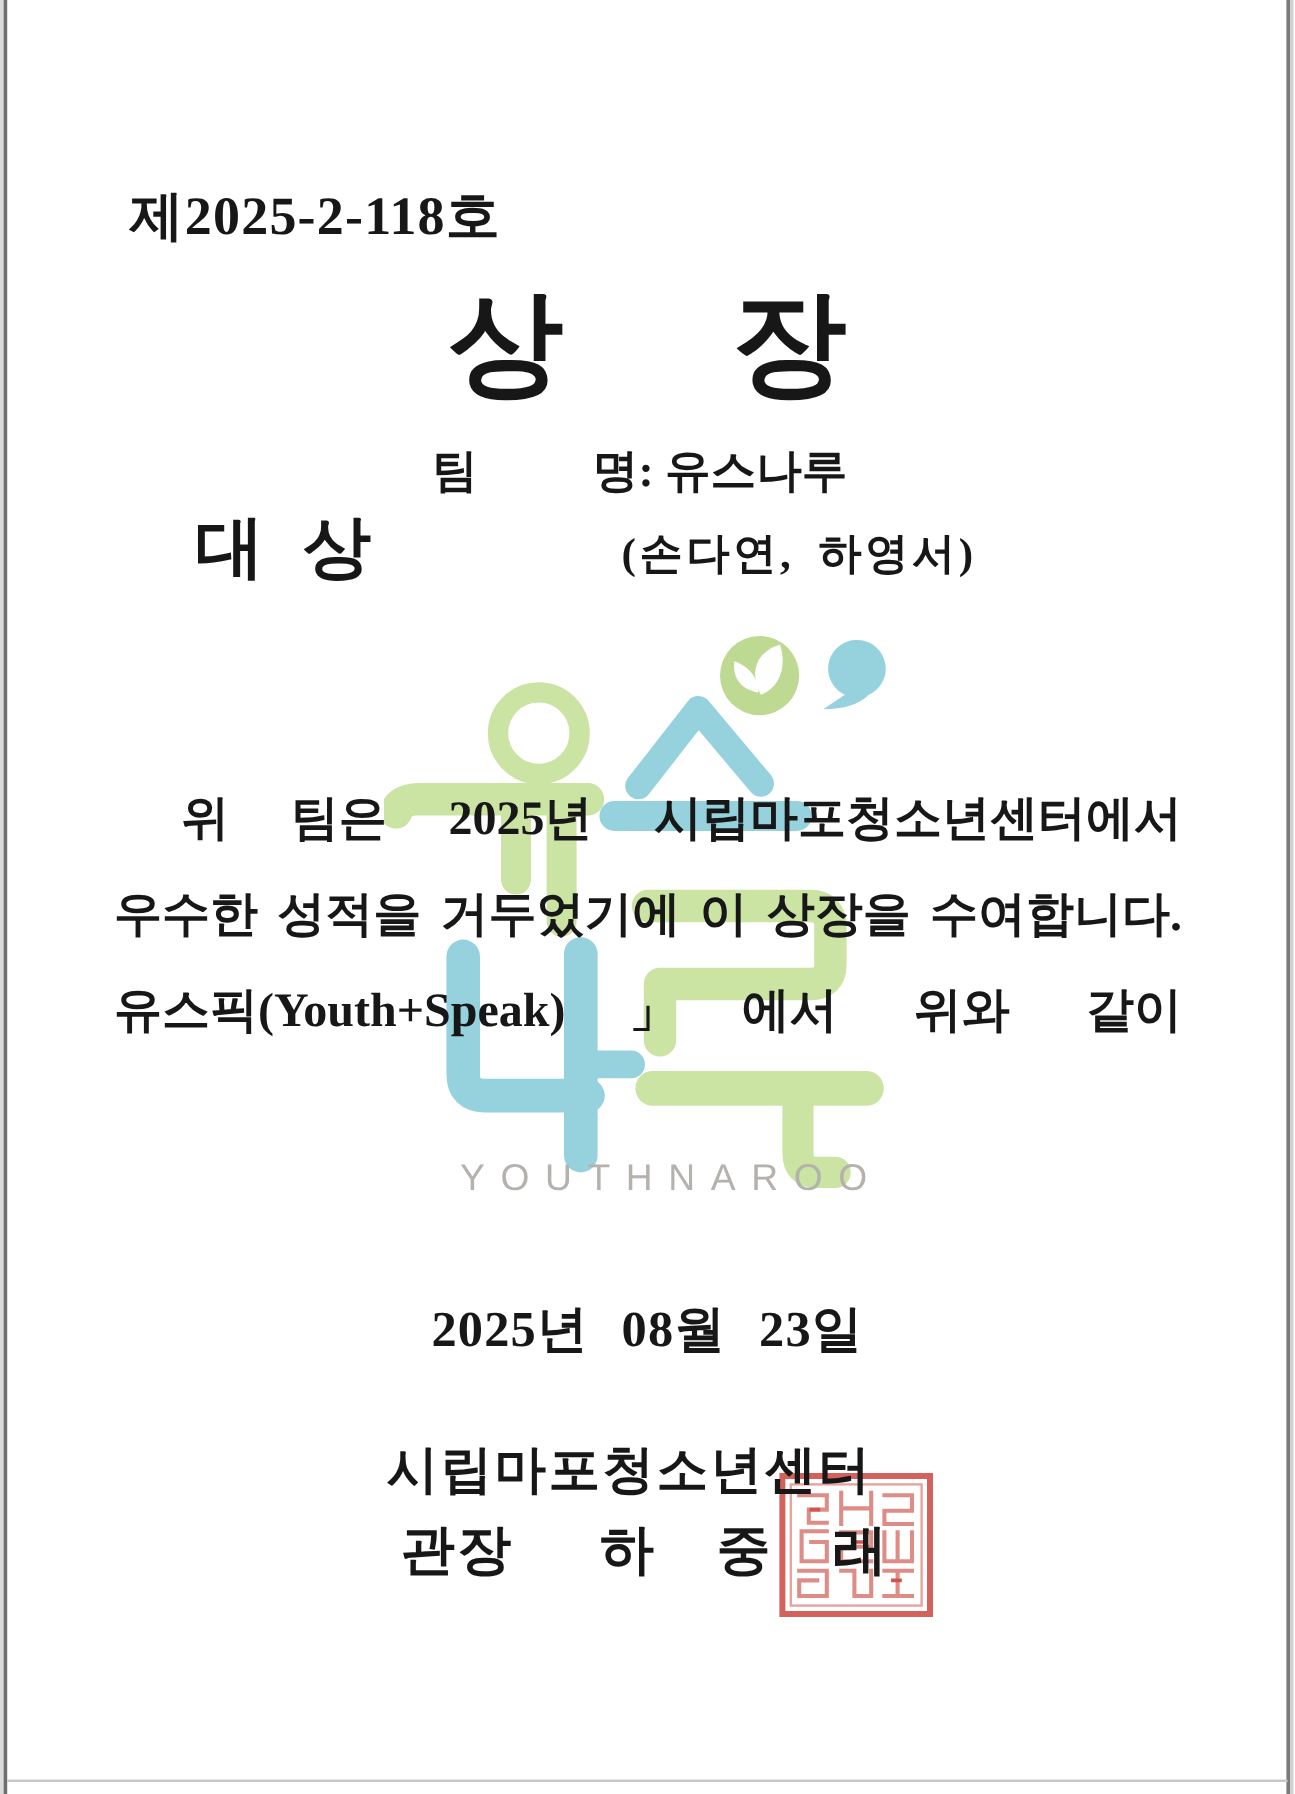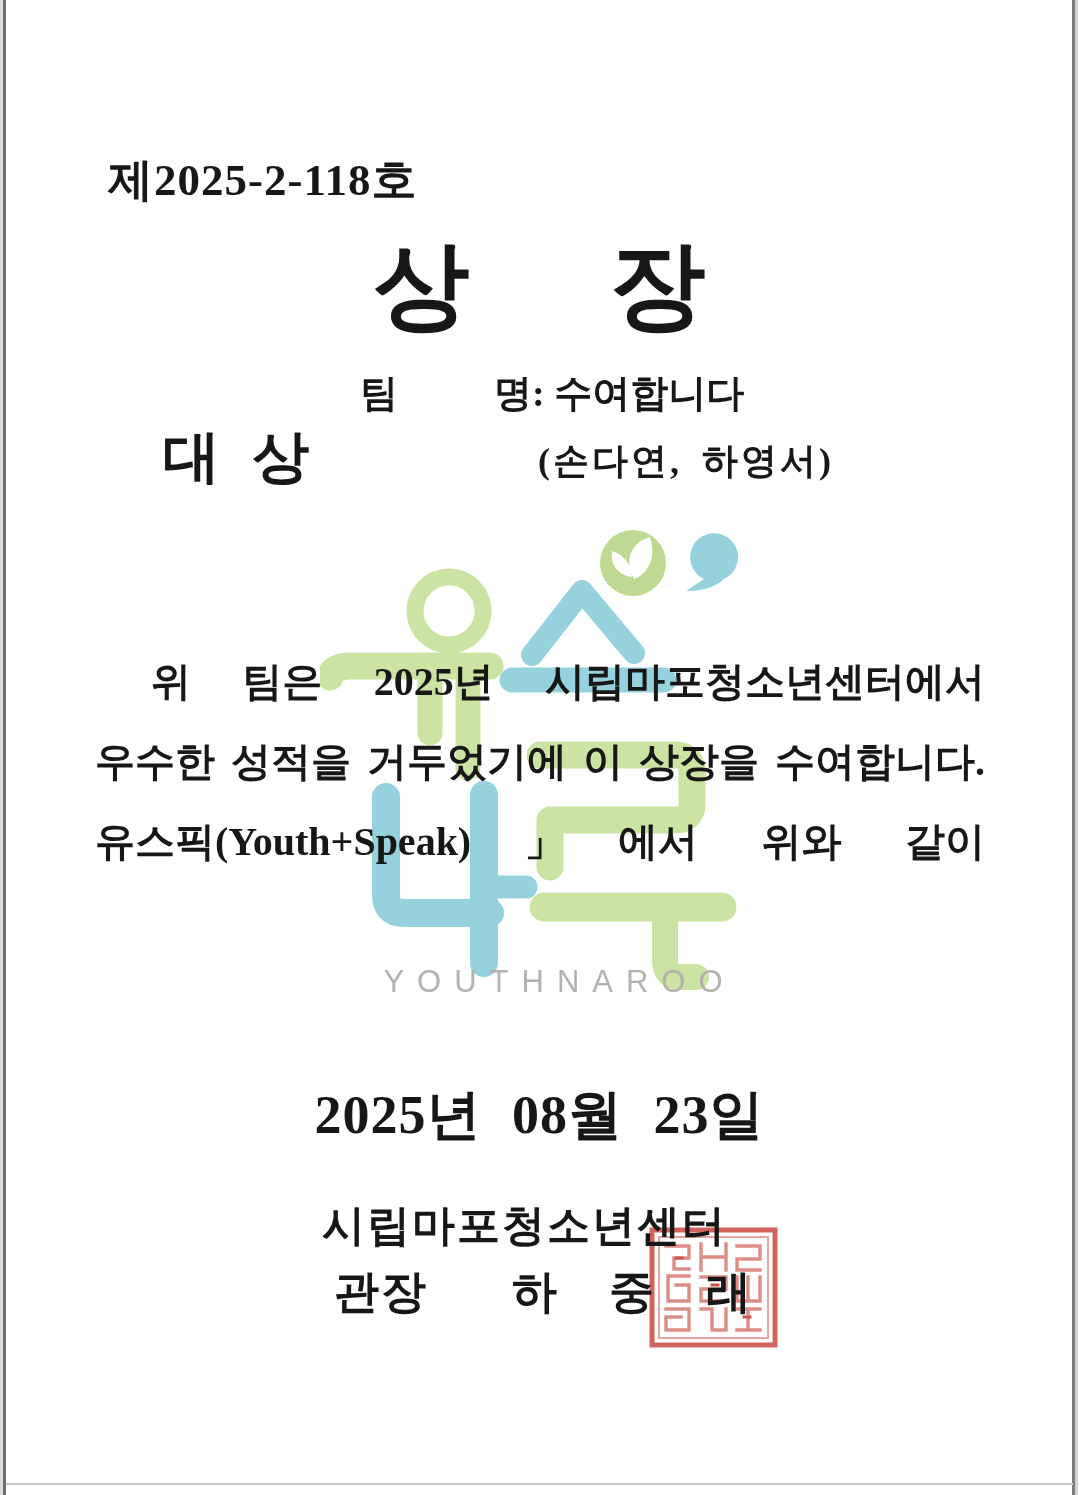--- a/index.html
+++ b/index.html
@@ -33,21 +33,21 @@
     letter-spacing:2px;word-spacing:14px;
     z-index:2;
   }
   .team-row{
     position:absolute;left:360px;top:374px;
     display:flex;gap:96px;
     font-size:38px;font-weight:bold;line-height:1;
     z-index:2;
   }
   .members-row{
-    position:absolute;left:538px;top:443px;
+    position:absolute;left:518px;top:443px;
     font-size:36px;font-weight:bold;line-height:1;letter-spacing:3px;word-spacing:8px;
     z-index:2;
   }
   .program-row{
     position:absolute;left:363px;top:500px;
     font-size:38px;font-weight:bold;line-height:1;letter-spacing:1px;
     z-index:2;
   }
   .body-text{
     position:absolute;left:95px;top:642px;width:890px;
@@ -61,36 +61,36 @@
   .body-text .line.indent{padding-left:56px;}
   .youthnaroo{
     position:absolute;left:0;top:966px;width:1079px;
     text-align:center;
     font-family:"Liberation Sans","DejaVu Sans",sans-serif;
     font-size:31px;font-weight:400;letter-spacing:13px;line-height:1;
     z-index:2;
   }
   .date-row{
     position:absolute;left:0;top:1088px;width:1079px;text-align:center;
-    font-size:54px;font-weight:bold;line-height:1;word-spacing:16px;letter-spacing:1px;
+    font-size:42px;font-weight:bold;line-height:1;word-spacing:16px;letter-spacing:1px;
     z-index:2;
   }
   .org-row{
     position:absolute;left:0;top:1204px;width:1079px;text-align:center;
     transform:translateX(-15px);
     font-size:43px;font-weight:bold;line-height:1;letter-spacing:2px;
     z-index:2;
   }
   .signer-row{
     position:absolute;left:334px;top:1270px;
     display:flex;align-items:flex-start;gap:52px;
     font-size:45px;font-weight:bold;line-height:1;
     z-index:3;
   }
-  .signer-title{margin-right:32px;letter-spacing:2px;}
+  .signer-title{margin-right:20px;letter-spacing:2px;}
   .stamp{
     position:absolute;left:649px;top:1227px;width:129px;height:121px;
     z-index:1;
   }
   .watermark{
     position:absolute;left:320px;top:525px;width:430px;height:475px;
     z-index:0;opacity:0.92;
   }
 </style>
 </head>
@@ -141,21 +141,21 @@
 
   <div class="title-row">
     <span>상</span>
     <span>장</span>
   </div>
 
   <div class="award-grade">대 상</div>
 
   <div class="team-row">
     <span>팀</span>
-    <span>명: 수여합니다</span>
+    <span>명: 유스나루</span>
   </div>
 
   <div class="members-row">(손다연, 하영서)</div>
 
 
   <div class="body-text">
     <div class="line indent">위 팀은 2025년 시립마포청소년센터에서</div>
     <div class="line">우수한 성적을 거두었기에 이 상장을 수여합니다.</div>
     <div class="line">유스픽(Youth+Speak)」에서 위와 같이</div>
   </div>

